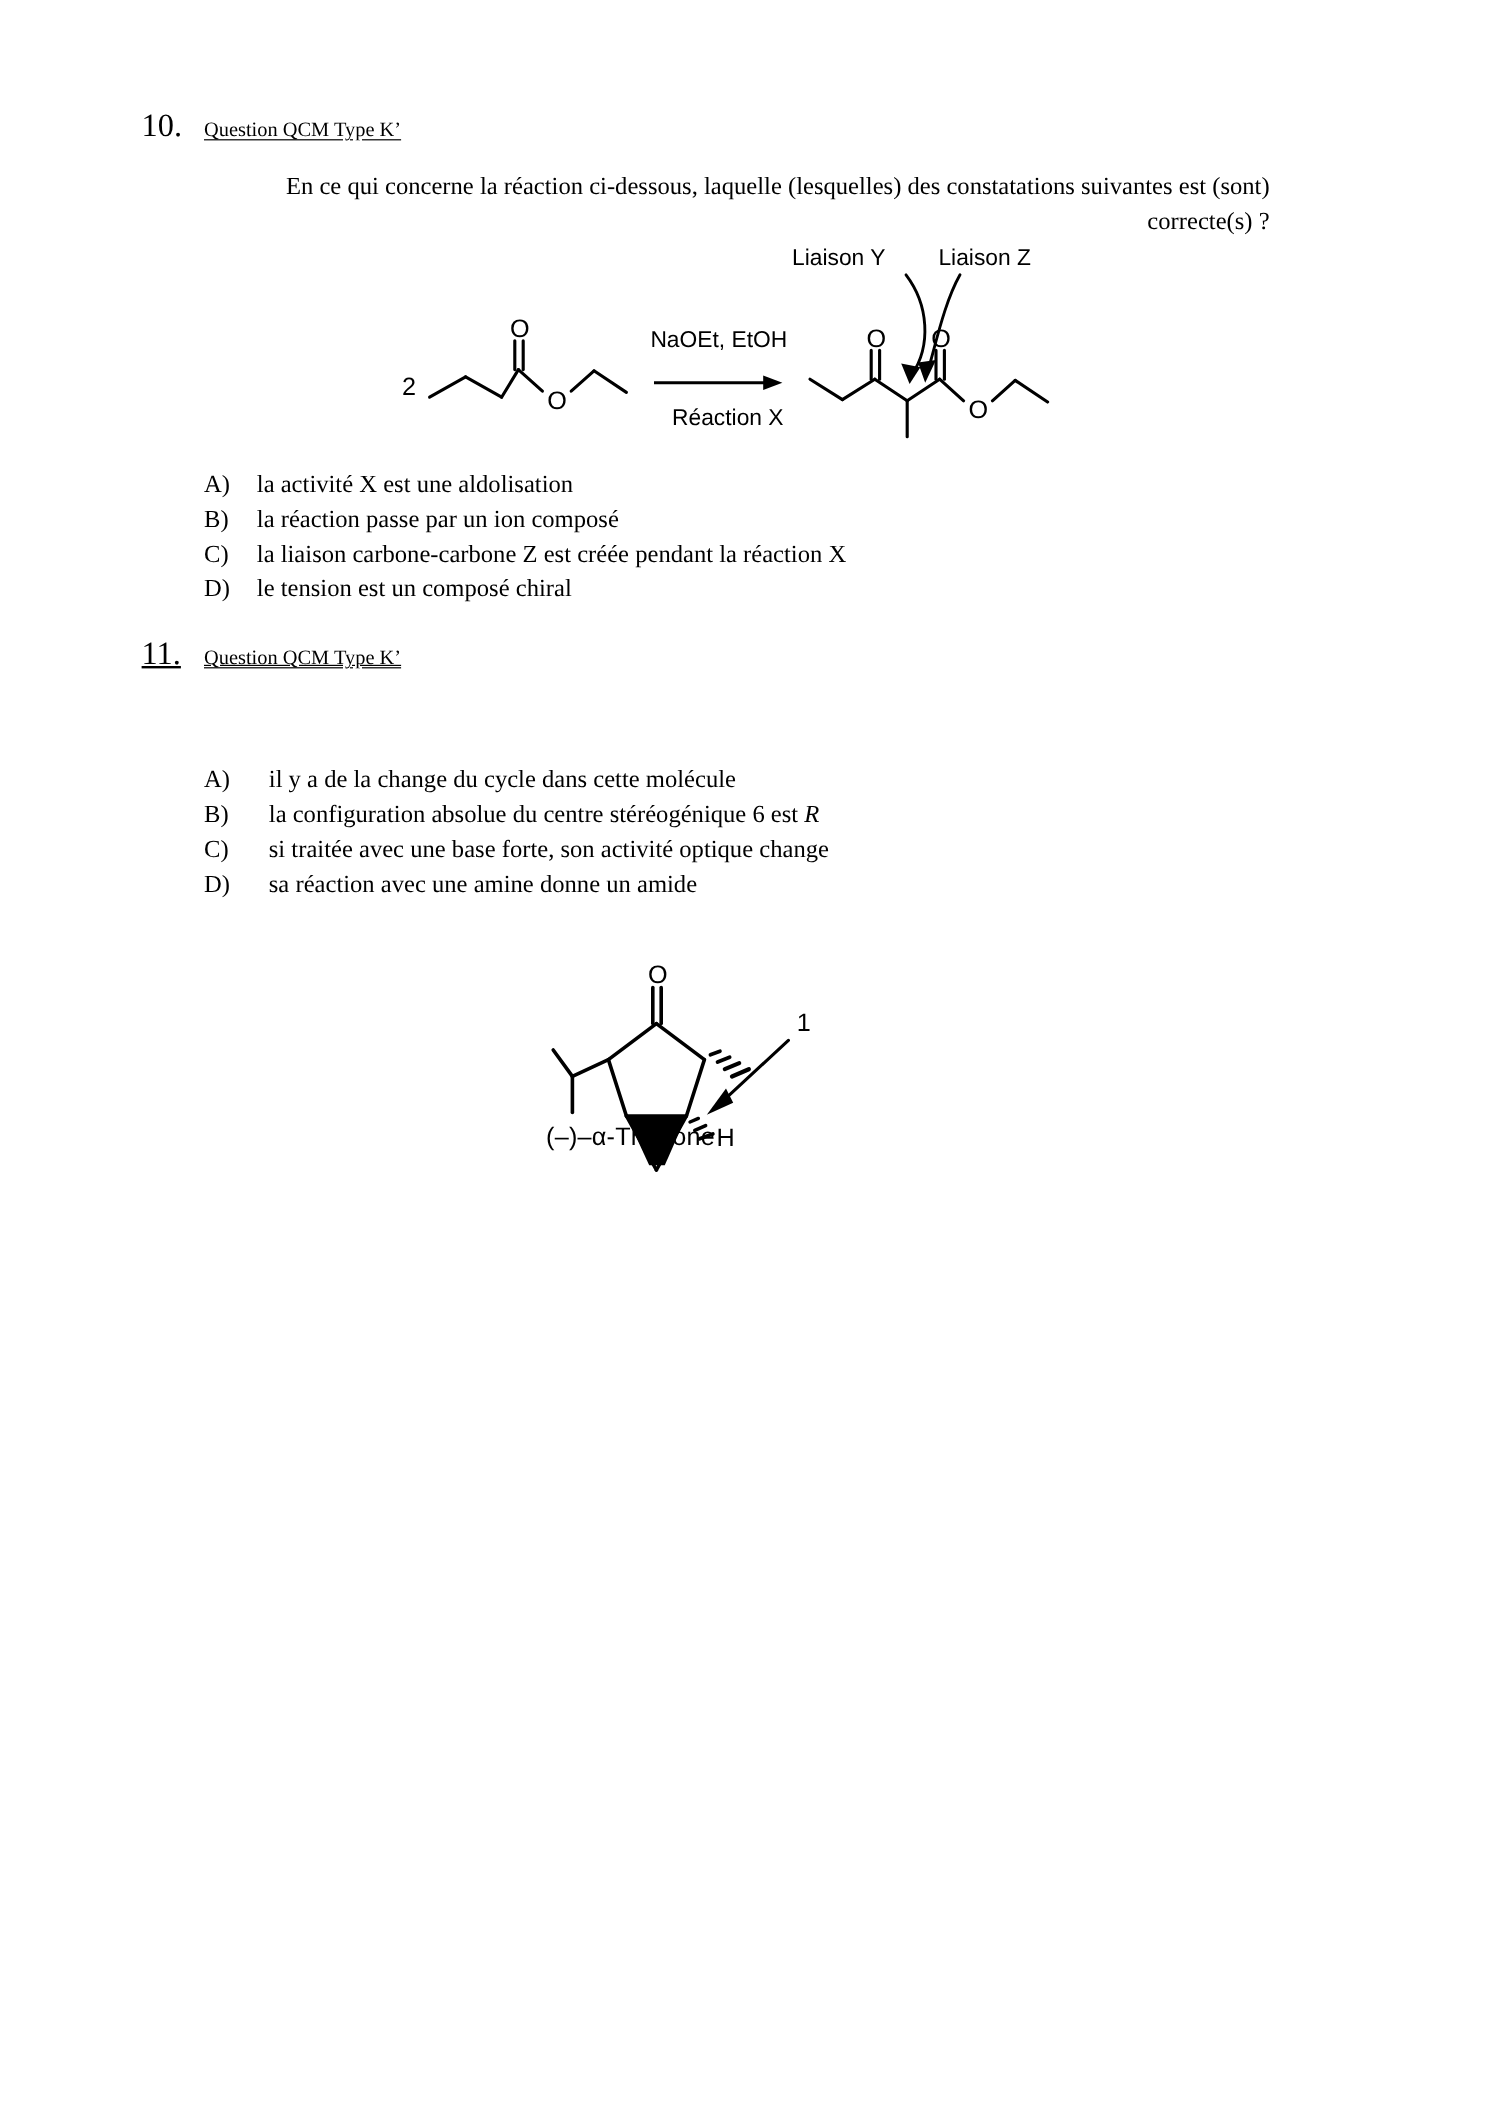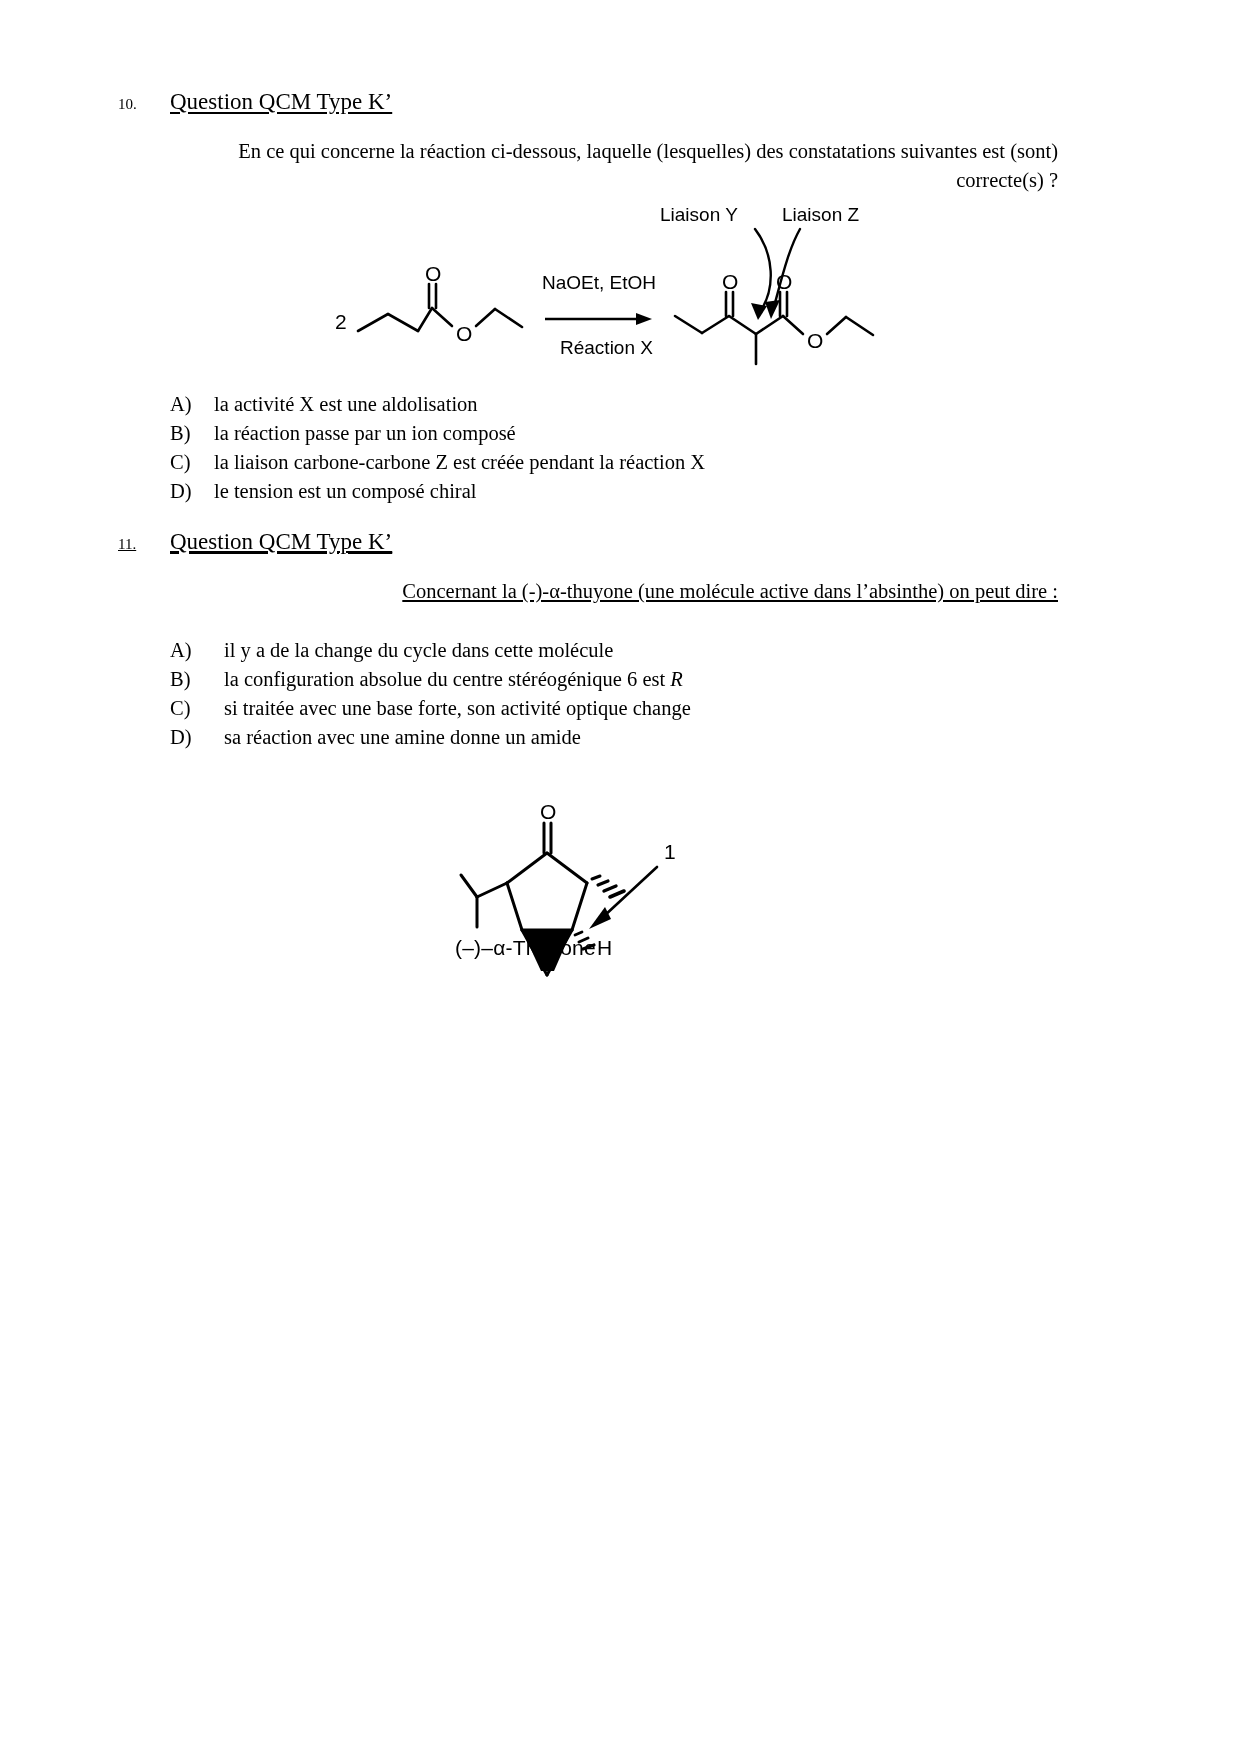--- a/index.html
+++ b/index.html
@@ -29,25 +29,25 @@
     left: 118px;
     width: 1000px;
   }
   .q-head {
     display: flex;
     align-items: baseline;
   }
   .q-num {
     width: 52px;
     flex: 0 0 52px;
-    font-size: 15px;
+    font-size: 27px;
     line-height: 1.25;
   }
   .q-title {
-    font-size: 23px;
+    font-size: 17px;
     line-height: 1.25;
     text-decoration: underline;
     text-underline-offset: 3px;
   }
   .q-stem {
     margin-left: 52px;
     margin-top: 20px;
     font-size: 20.5px;
     line-height: 1.42;
     width: 888px;
@@ -221,21 +221,20 @@
         <span class="opt-text">le tension est un composé chiral</span>
       </div>
     </div>
   </div>
 
   <div class="question" style="top:528px;text-decoration:underline;">
     <div class="q-head">
       <span class="q-num">11.</span>
       <span class="q-title">Question QCM Type K’</span>
     </div>
-    <div class="q-stem">Concernant la (-)-α-thuyone (une molécule active dans l’absinthe) on peut dire :</div>
   </div>
 
   <div class="question" style="top:636px;">
     <div class="options">
       <div class="option">
         <span class="opt-letter wide">A)</span>
         <span class="opt-text">il y a de la change du cycle dans cette molécule</span>
       </div>
       <div class="option">
         <span class="opt-letter wide">B)</span>

